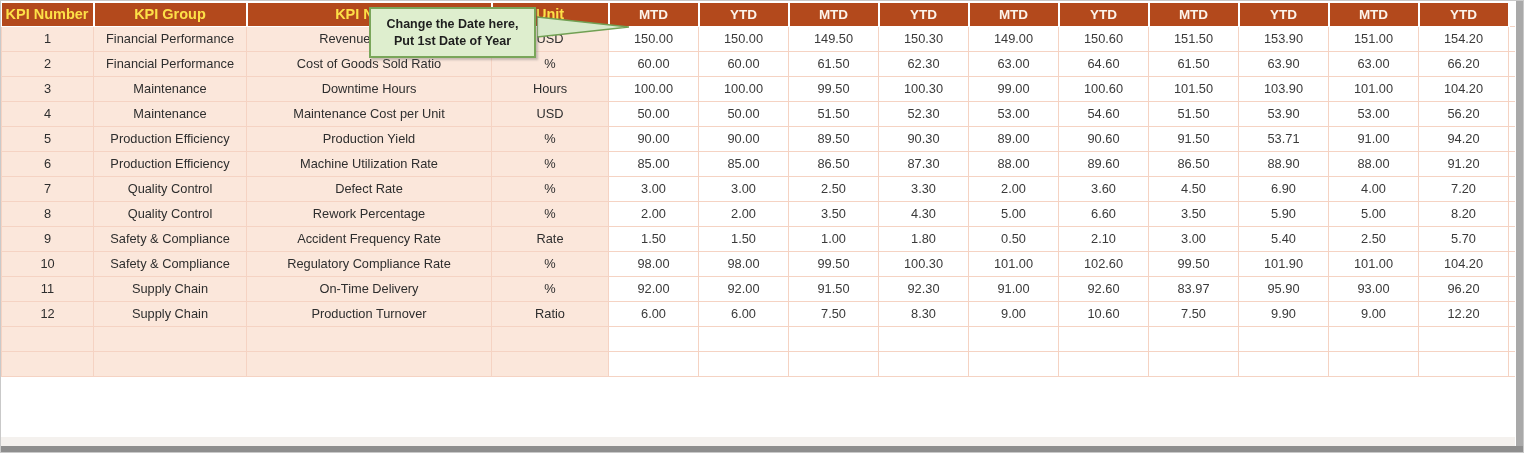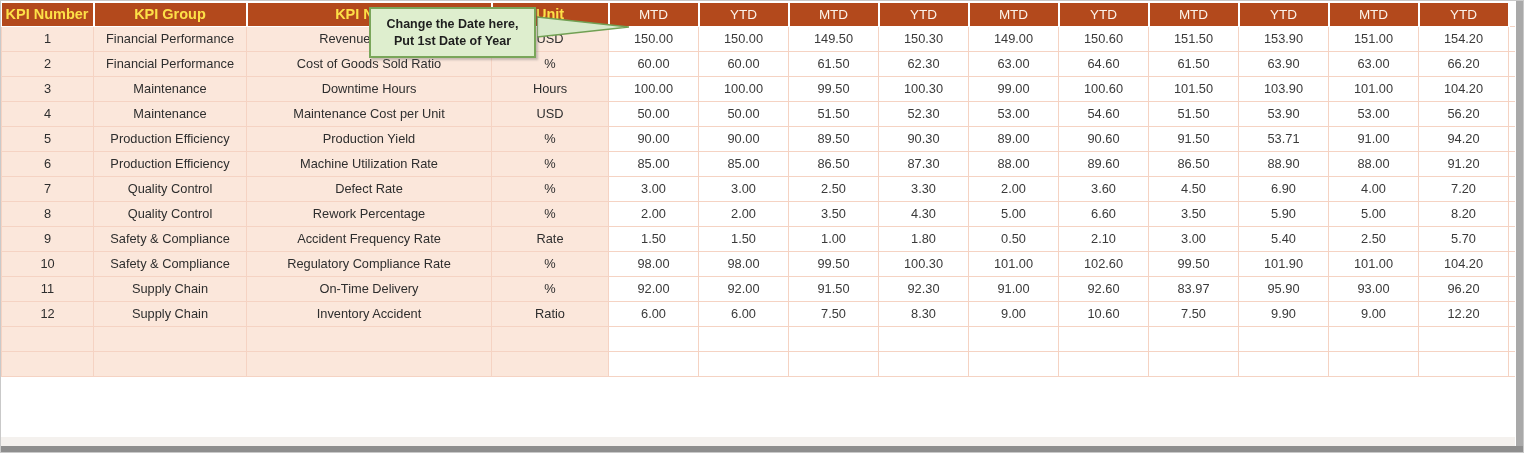--- a/index.html
+++ b/index.html
@@ -12,21 +12,21 @@
   table{border-collapse:collapse;table-layout:fixed;width:1516px}
   td,th{padding:0;overflow:hidden;white-space:nowrap}
 
   
   .corner-cell{background:var(--rust);border-right:2px solid #fff;position:relative;height:61px}
   .month-cell{background:var(--peach);border:2px solid #fff;color:#242424;font-size:15px;font-weight:bold;text-align:center;height:61px}
   .month-stub{background:#fff;border-bottom:1px solid var(--grid)}
 
   
   .left-header{background:var(--rust);color:#fde047;font-weight:bold;font-size:14.5px;text-align:center;border-right:2px solid #fff;border-top:2px solid #fff;border-bottom:1px solid #fff;height:24px}
-  .period-cell{background:var(--rust);color:#FCF3EA;font-weight:normal;font-size:13.5px;text-align:center;border-right:2px solid #fff;border-top:2px solid #fff;border-bottom:1px solid #fff;height:20px}
+  .period-cell{background:var(--rust);color:#FCF3EA;font-weight:bold;font-size:13.5px;text-align:center;border-right:2px solid #fff;border-top:2px solid #fff;border-bottom:1px solid #fff;height:20px}
   .sub-stub{background:#fff;border-bottom:1px solid var(--grid)}
 
   
   tbody tr{height:25px}
   .left-col{background:var(--row_peach);border:1px solid var(--grid);color:#2E2E2E;font-size:12.8px;text-align:center}
   .val{background:#fff;border:1px solid var(--grid);color:#3A3A3A;font-size:12.8px;text-align:center}
   .stub{background:#fff;border:1px solid var(--grid);border-right:none}
 
   
   .home-btn{position:absolute;left:14px;top:8px;width:48px;height:46px;display:flex;align-items:center;justify-content:center;cursor:pointer}
@@ -270,21 +270,21 @@
           <td class="val">92.60</td>
           <td class="val">83.97</td>
           <td class="val">95.90</td>
           <td class="val">93.00</td>
           <td class="val">96.20</td>
           <td class="stub"></td>
         </tr>
         <tr>
           <td class="left-col">12</td>
           <td class="left-col">Supply Chain</td>
-          <td class="left-col">Inventory Accident</td>
+          <td class="left-col">Production Turnover</td>
           <td class="left-col">Ratio</td>
           <td class="val">6.00</td>
           <td class="val">6.00</td>
           <td class="val">7.50</td>
           <td class="val">8.30</td>
           <td class="val">9.00</td>
           <td class="val">10.60</td>
           <td class="val">7.50</td>
           <td class="val">9.90</td>
           <td class="val">9.00</td>

